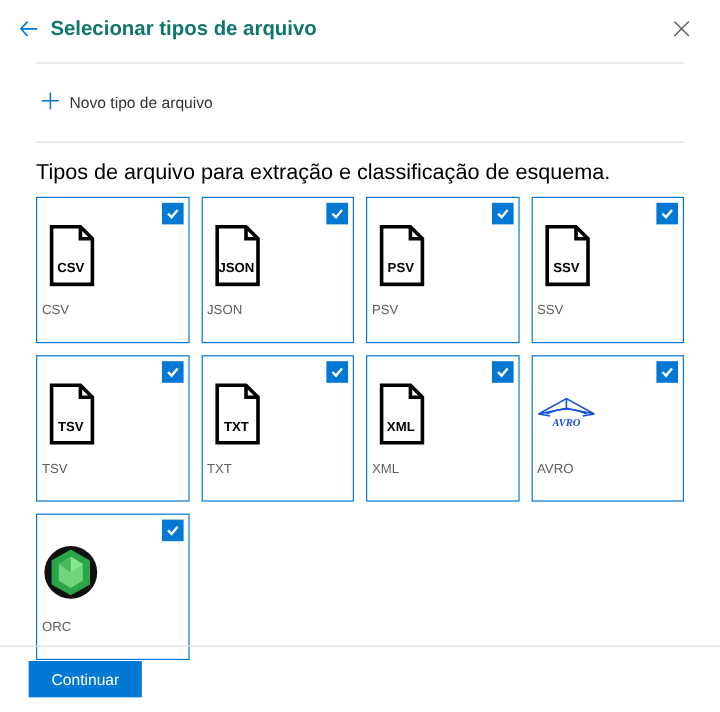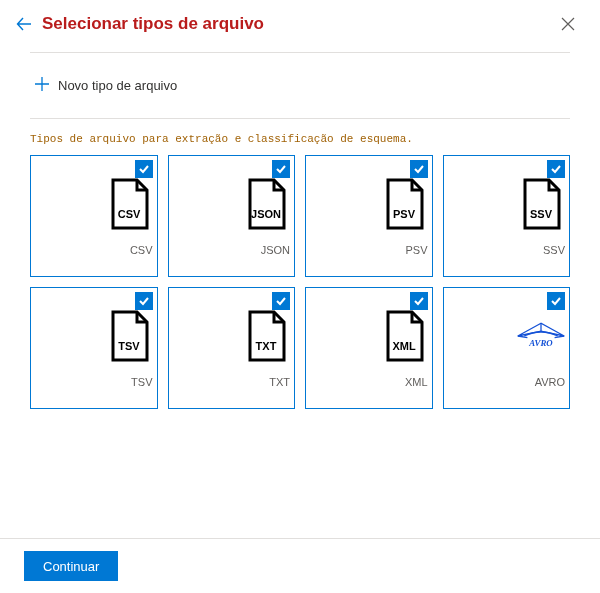--- a/index.html
+++ b/index.html
@@ -20,21 +20,21 @@
     .back-btn {
       width: 24px; height: 24px;
       display: flex; align-items: center; justify-content: center;
       cursor: pointer;
       color: #0078d4;
       margin-right: 6px;
     }
     .title {
       font-size: 17px;
       font-weight: 600;
-      color: #b91c1c;
+      color: #0f766e;
       flex: 1;
     }
     .close-btn {
       width: 28px; height: 28px;
       display: flex; align-items: center; justify-content: center;
       cursor: pointer;
       color: #605e5c;
     }
     .new-type-bar {
       margin: 6px 30px 0 30px;
@@ -43,37 +43,36 @@
       padding: 23px 4px;
       display: flex;
       align-items: center;
       gap: 8px;
       cursor: pointer;
       color: #323130;
     }
     .plus-icon { color: #0078d4; font-size: 18px; line-height: 1; }
     .desc {
       margin: 14px 30px 10px 30px;
-      font-size: 11px;
-      color: #a16207;
-      font-family: Liberation Mono, monospace;
+      font-size: 18px;
+      color: #000000;
     }
     .grid {
       display: grid;
       grid-template-columns: repeat(4, 1fr);
       gap: 10px;
       padding: 0 30px;
     }
     .card {
       position: relative;
       border: 1px solid #0078d4;
       height: 122px;
       display: flex;
       flex-direction: column;
-      align-items: flex-end;
+      align-items: flex-start;
       justify-content: center;
       gap: 12px;
       cursor: pointer;
       background: #fff;
     }
     .check {
       position: absolute;
       top: 4px; right: 4px;
       width: 18px; height: 18px;
       background: #0078d4;
@@ -277,20 +276,37 @@
           <path d="M6 20 L18 22 M64 20 L52 22"></path>
           <path d="M35 4 L35 14"></path>
           <path d="M14 20 Q35 10 56 20"></path>
         </g>
         <text x="35" y="32" text-anchor="middle" font-family="Segoe UI" font-size="11" font-weight="700" fill="#1552d6" font-style="italic">AVRO</text>
       </svg>
     </div>
     <div class="card-label">AVRO</div>
   </div>
 
+  <div class="card">
+    <div class="check">
+        <svg viewBox="0 0 12 12">
+          <path fill="none" stroke="#fff" stroke-width="2" d="M2 6 L5 9 L10 3"></path>
+        </svg>
+      </div>
+    <div class="card-icon">
+      <svg width="50" height="50" viewBox="0 0 50 50">
+        <circle cx="25" cy="25" r="22" fill="#111"></circle>
+        <polygon points="25,6 41,15 41,35 25,44 9,35 9,15" fill="#2aa64a"></polygon>
+        <polygon points="25,12 35,18 35,32 25,38 15,32 15,18" fill="#6fd47a"></polygon>
+        <polygon points="25,12 25,25 15,18" fill="#4ab85a"></polygon>
+        <polygon points="25,12 25,25 35,18" fill="#87e68f"></polygon>
+      </svg>
+    </div>
+    <div class="card-label">ORC</div>
+  </div>
 
 
 </div>
 
 <div class="footer">
   <button class="btn primary">Continuar</button>
   <div class="spacer"></div>
 </div>
 
 </body></html>

